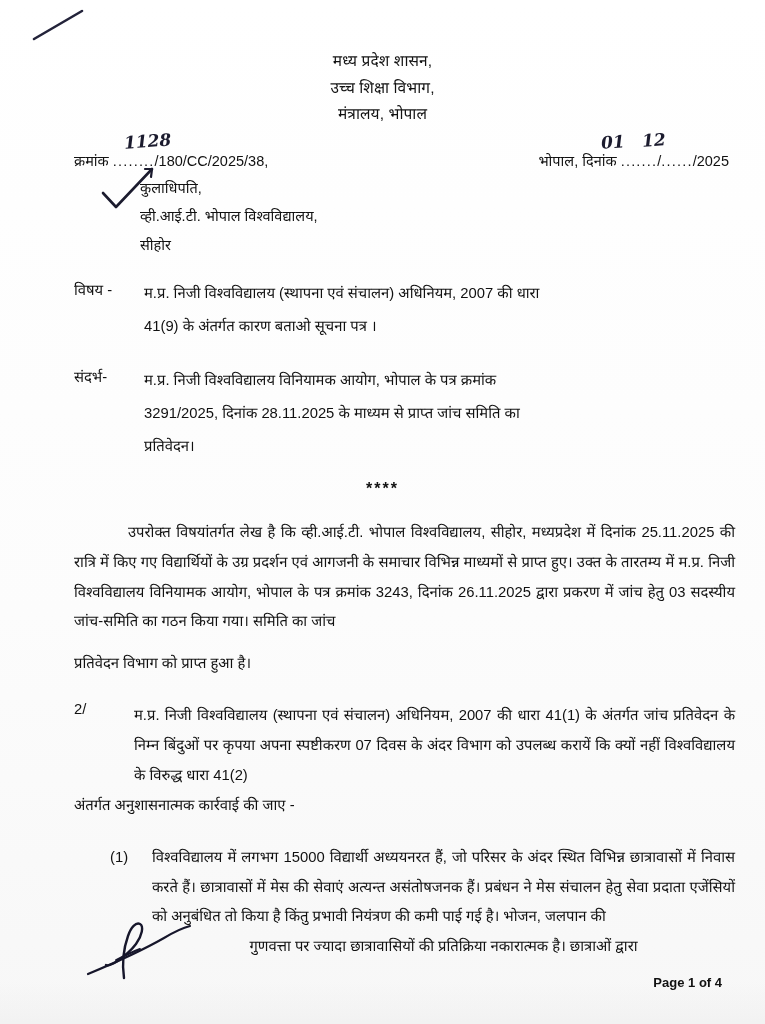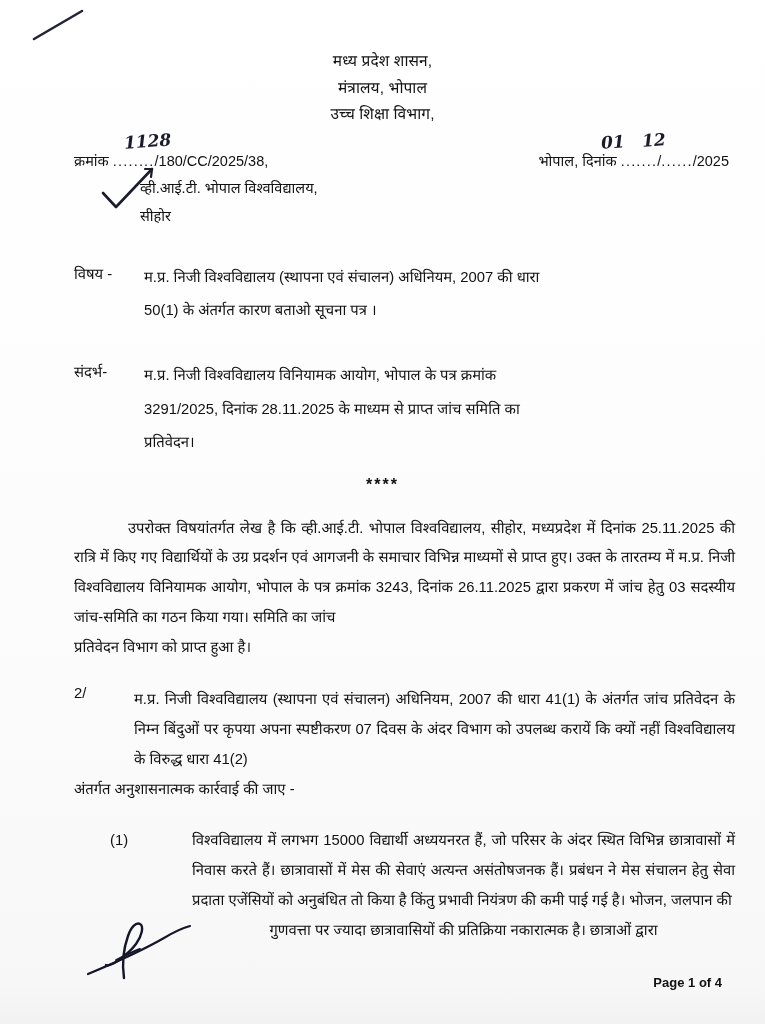--- a/index.html
+++ b/index.html
@@ -105,21 +105,21 @@
     position: absolute;
     left: 100px;
     top: -4px;
     width: 56px;
     height: 46px;
   }
 
   
   .block {
     display: flex;
-    margin-top: 32px;
+    margin-top: 20px;
     padding: 0 30px 0 74px;
     font-size: 14.8px;
   }
   .block .lbl {
     flex: 0 0 70px;
     white-space: nowrap;
   }
   .block .body { flex: 1 1 auto; }
   .block .body p {
     margin: 0 0 5px 0;
@@ -175,21 +175,20 @@
   }
   .list-item .marker {
     flex: 0 0 42px;
     line-height: 2.02;
   }
   .list-item .itext {
     flex: 1 1 auto;
     line-height: 2.02;
     text-align: justify;
     text-justify: inter-word;
-    margin-left: 40px;
   }
   .list-item .itext .lastline { text-align: center; }
 
   
   .signature {
     position: absolute;
     left: 78px;
     bottom: 38px;
     width: 120px;
     height: 70px;
@@ -212,22 +211,22 @@
   <div class="scan-tint"></div>
 
   <svg class="pen-stroke-top" viewBox="0 0 58 34">
     <path d="M4 31 L52 3" stroke="#23233a" stroke-width="2.6" stroke-linecap="round" fill="none"></path>
   </svg>
 
   <div class="content">
 
     <div class="letterhead">
       <div>मध्य प्रदेश शासन,</div>
+      <div>उच्च शिक्षा विभाग,</div>
       <div>मंत्रालय, भोपाल</div>
-      <div>उच्च शिक्षा विभाग,</div>
     </div>
 
     <div class="ref-row">
       <div class="ref-left">
         <span>क्रमांक</span>
         <span class="dotline">........</span><span>/180/CC/2025/38,</span>
         <span class="hand hw-over hw-num">1128</span>
       </div>
       <div class="ref-right">
         <span>भोपाल, दिनांक</span>
@@ -236,47 +235,48 @@
         <span class="hand hw-over hw-mm">12</span>
       </div>
     </div>
 
 
     <div class="addressee">
       <svg class="check-mark" viewBox="0 0 56 46">
         <path d="M3 27 L16 41 L52 3" stroke="#1b1b2e" stroke-width="2.6" fill="none" stroke-linecap="round" stroke-linejoin="round"></path>
         <path d="M45 3 L52 3 L51 11" stroke="#1b1b2e" stroke-width="2.2" fill="none" stroke-linecap="round" stroke-linejoin="round"></path>
       </svg>
+      <div>कुलाधिपति,</div>
       <div>व्ही.आई.टी. भोपाल विश्वविद्यालय,</div>
       <div>सीहोर</div>
     </div>
 
     <div class="block">
       <div class="lbl">विषय -</div>
       <div class="body">
         <p>म.प्र. निजी विश्वविद्यालय (स्थापना एवं संचालन) अधिनियम, 2007 की धारा</p>
-        <p class="last">50(1) के अंतर्गत कारण बताओ सूचना पत्र ।</p>
+        <p class="last">41(9) के अंतर्गत कारण बताओ सूचना पत्र ।</p>
       </div>
     </div>
 
     <div class="block">
       <div class="lbl">संदर्भ-</div>
       <div class="body">
         <p>म.प्र. निजी विश्वविद्यालय विनियामक आयोग, भोपाल के पत्र क्रमांक</p>
         <p>3291/2025, दिनांक 28.11.2025 के माध्यम से प्राप्त जांच समिति का</p>
         <p class="last">प्रतिवेदन।</p>
       </div>
     </div>
 
     <div class="stars">****</div>
 
     <div class="para">
       <span class="indent"></span><span>उपरोक्त विषयांतर्गत लेख है कि व्ही.आई.टी. भोपाल विश्वविद्यालय, सीहोर, मध्यप्रदेश में दिनांक 25.11.2025 की रात्रि में किए गए विद्यार्थियों के उग्र प्रदर्शन एवं आगजनी के समाचार विभिन्न माध्यमों से प्राप्त हुए। उक्त के तारतम्य में म.प्र. निजी विश्वविद्यालय विनियामक आयोग, भोपाल के पत्र क्रमांक 3243, दिनांक 26.11.2025 द्वारा प्रकरण में जांच हेतु 03 सदस्यीय जांच-समिति का गठन किया गया। समिति का जांच</span>
     </div>
-    <div class="para tail" style="margin-top:0">प्रतिवेदन विभाग को प्राप्त हुआ है।</div>
+    <div class="para tail" style="margin-top:12px">प्रतिवेदन विभाग को प्राप्त हुआ है।</div>
 
     <div class="para-num">
       <div class="num">2/</div>
       <div class="txt">
         <span>म.प्र. निजी विश्वविद्यालय (स्थापना एवं संचालन) अधिनियम, 2007 की धारा 41(1) के अंतर्गत जांच प्रतिवेदन के निम्न बिंदुओं पर कृपया अपना स्पष्टीकरण 07 दिवस के अंदर विभाग को उपलब्ध करायें कि क्यों नहीं विश्वविद्यालय के विरुद्ध धारा 41(2)</span>
       </div>
     </div>
     <div class="para tail" style="margin-top:0">अंतर्गत अनुशासनात्मक कार्रवाई की जाए -</div>
 
     <div class="list">

